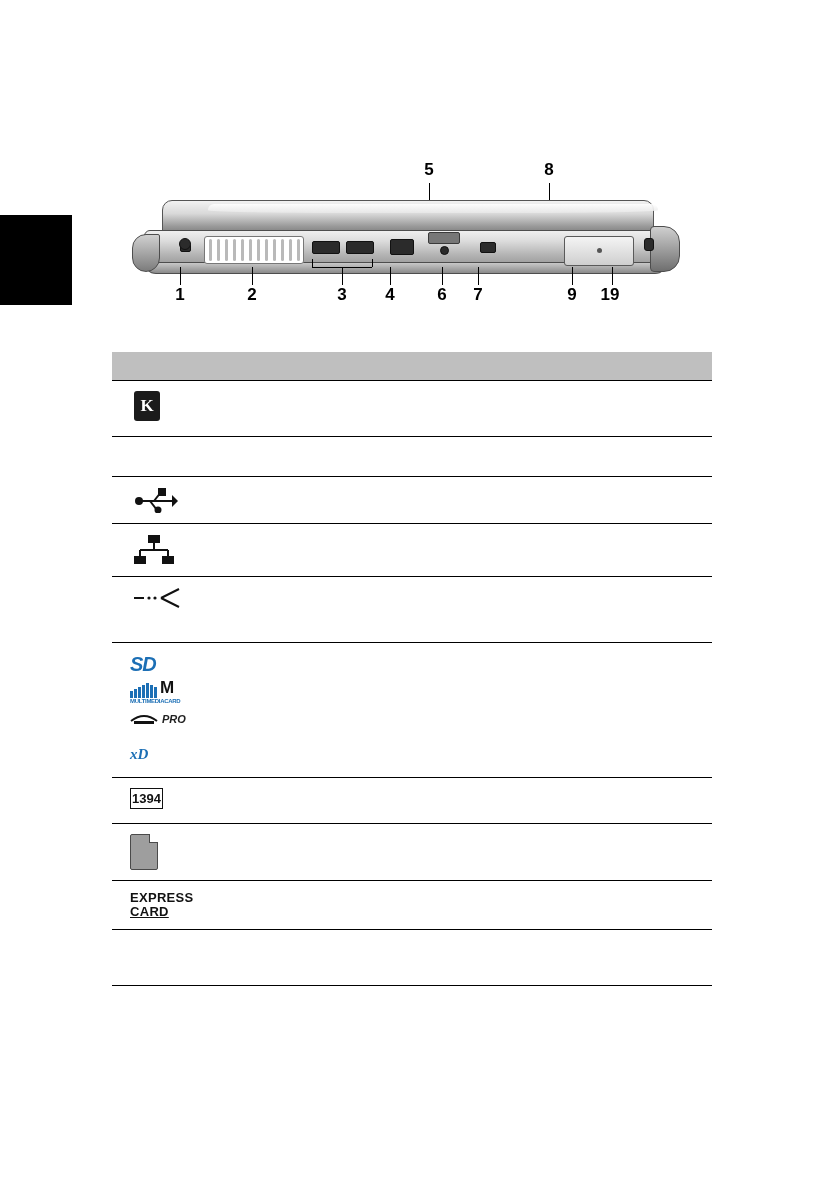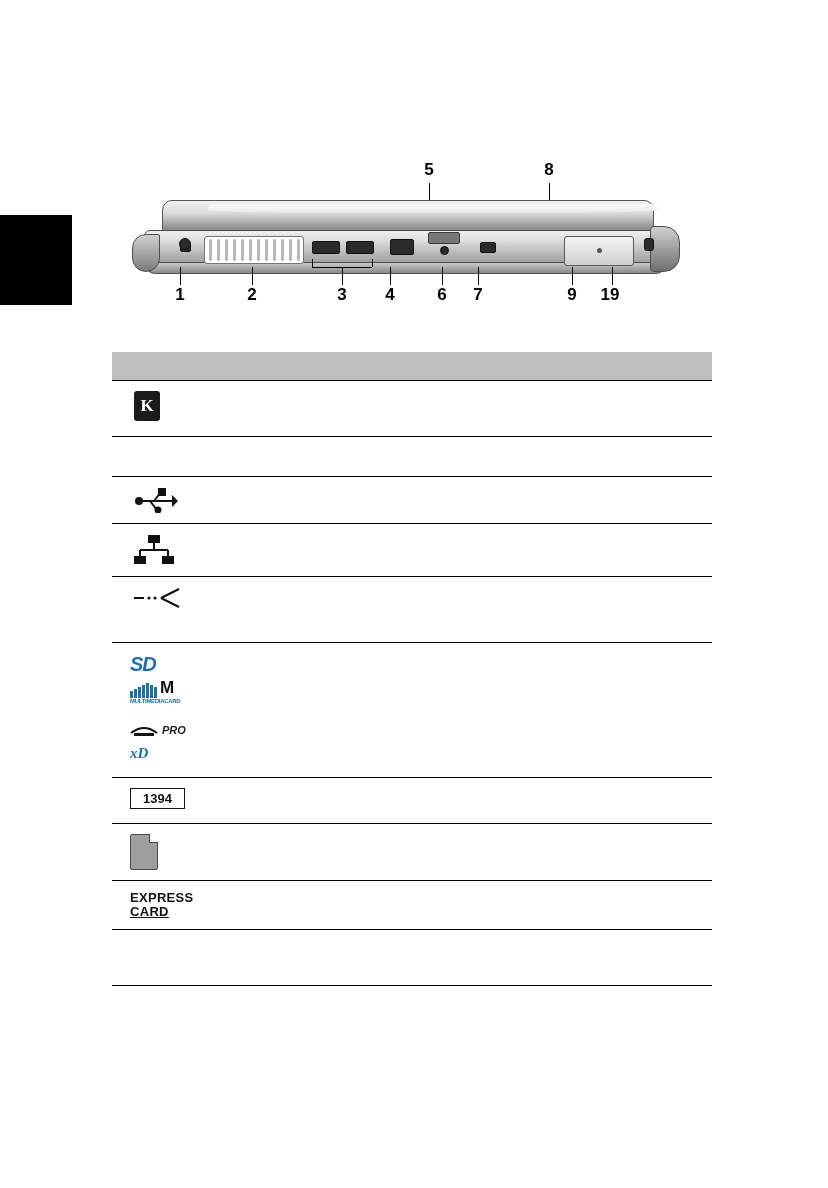--- a/index.html
+++ b/index.html
@@ -252,21 +252,21 @@
   .sd-line1 { font-size: 20px; font-weight: bold; font-style: italic; color: #1c6fb5; letter-spacing: -1px; }
   .mmc-bars { display: flex; align-items: flex-end; height: 15px; gap: 1px; }
   .mmc-bars i { width: 3px; background: #1c6fb5; }
   .mmc-label { font-size: 6px; font-weight: bold; color: #1c6fb5; letter-spacing: -0.3px; }
   .ms-badge { font-size: 11px; font-weight: bold; color: #222; font-style: italic; }
   .xd-badge { font-size: 15px; font-weight: bold; font-style: italic; color: #1c6fb5; font-family: "Liberation Serif", serif; }
 
   .ico-1394 {
     display: inline-block;
     border: 1px solid #111;
-    padding: 2px 12px;
+    padding: 2px 1px;
     font-size: 13px;
     font-weight: bold;
     color: #111;
     font-family: "Liberation Sans", sans-serif;
   }
 
   .ico-simcard {
     width: 26px;
     height: 34px;
     background: #9e9e9e;
@@ -452,28 +452,28 @@
               <i style="height:9px"></i>
               <i style="height:11px"></i>
             <i style="height:13px"></i>
               <i style="height:15px"></i>
               <i style="height:13px"></i>
             <i style="height:11px"></i>
           </div>
           <div style="font-size:17px; font-weight:bold; color:#111;">M</div>
         </div>
         <div class="mmc-label">MULTIMEDIACARD</div>
-        <div style="margin-top:20px; display:flex; gap:4px;">
+        <div style="margin-top:8px; display:flex; align-items:center; gap:4px;">
           <svg width="28" height="13" viewBox="0 0 28 13">
             <path d="M1 9 Q14 -1 27 9" stroke="#111" stroke-width="2" fill="none"></path>
             <rect x="4" y="9" width="20" height="3" fill="#111"></rect>
           </svg>
           <span class="ms-badge">PRO</span>
         </div>
-        <div class="xd-badge" style="margin-top:8px;">xD</div>
+        <div class="xd-badge" style="margin-top:21px;">xD</div>
       </div>
     </div>
     <div class="cell-text"></div>
   </div>
 
   <div class="row r-h46">
     <div class="cell-icon" style="padding-left:18px;">
       <span class="ico-1394">1394</span>
     </div>
     <div class="cell-text"></div>

